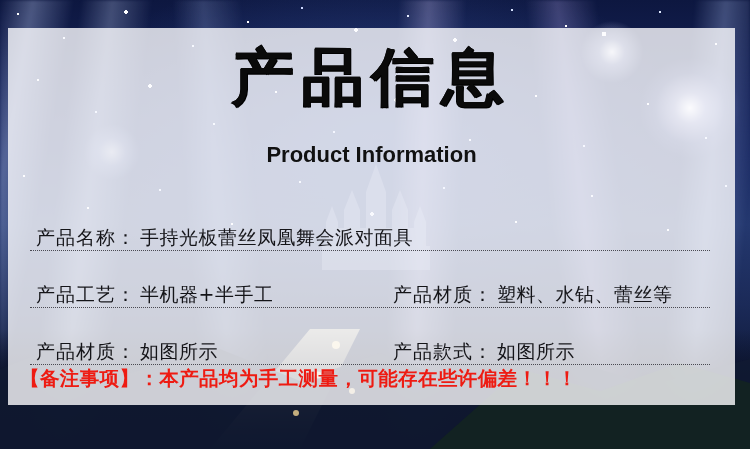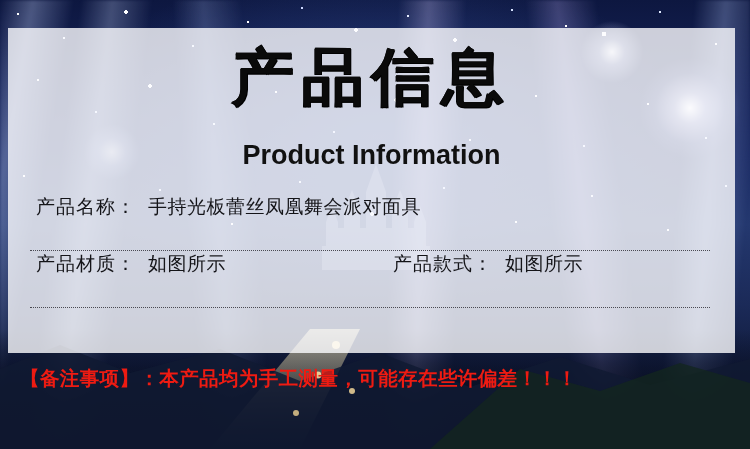--- a/index.html
+++ b/index.html
@@ -121,21 +121,21 @@
   .bg-road {
     position: absolute;
     left: 0; right: 0; bottom: 0; height: 120px;
     overflow: hidden;
   }
 
   
   #panel {
     position: absolute;
     left: 8px; top: 28px;
-    width: 727px; height: 325px;
+    width: 727px; height: 377px;
     background: rgba(252,252,255,0.80);
     z-index: 5;
   }
 
   
   .header {
     position: absolute;
     left: 0; top: 0; width: 727px; height: 150px;
     text-align: center;
   }
@@ -149,38 +149,38 @@
     letter-spacing: 8px;
     color: #0a0a0a;
     line-height: 86px;
     text-shadow: 1px 1px 0 #000, -0.5px 0.5px 0 #000, 0.5px -0.5px 0 #000;
   }
 
   .title-en {
     position: absolute;
     left: 0; right: 0; top: 110px;
     font-family: "Liberation Sans", "DejaVu Sans", sans-serif;
-    font-size: 27px;
+    font-size: 22px;
     font-weight: 700;
     letter-spacing: 0px;
     color: #111111;
     line-height: 34px;
   }
 
   
   .specs {
     position: absolute;
     left: 0; top: 166px; width: 727px;
   }
 
   .spec-row {
     position: relative;
     height: 57px;
     display: flex;
-    align-items: flex-start;
+    align-items: flex-end;
     padding: 0 22px 0 28px;
   }
 
   .spec-row::after {
     content: "";
     position: absolute;
     left: 22px; right: 25px; bottom: 0;
     border-bottom: 1.6px dotted #4a4a52;
   }
 
@@ -188,21 +188,21 @@
     display: flex;
     align-items: baseline;
     font-family: "DejaVu Sans", "Liberation Sans", sans-serif;
     font-size: 19px;
     color: #141418;
     letter-spacing: 0.5px;
     white-space: nowrap;
   }
 
   .spec-cell .k { letter-spacing: 1px; }
-  .spec-cell .v { margin-left: 12px; letter-spacing: 0.5px; }
+  .spec-cell .v { margin-left: 4px; letter-spacing: 0.5px; }
 
   .cell-left  { width: 357px; flex: 0 0 357px; }
   .cell-right { flex: 1 1 auto; }
 
   
   .note-row {
     position: absolute;
     left: 0; top: 337px; width: 727px; height: 42px;
     display: flex;
     padding-left: 12px;
@@ -273,20 +273,30 @@
         <div class="spec-cell cell-left">
           <span class="k">产品名称：</span>
           <span class="v">手持光板蕾丝凤凰舞会派对面具</span>
         </div>
         <div class="spec-cell cell-right">
           <span class="k"></span>
           <span class="v"></span>
         </div>
       </div>
 
+      <div class="spec-row">
+        <div class="spec-cell cell-left">
+          <span class="k">产品工艺：</span>
+          <span class="v">半机器+半手工</span>
+        </div>
+        <div class="spec-cell cell-right">
+          <span class="k">产品材质：</span>
+          <span class="v">塑料、水钻、蕾丝等</span>
+        </div>
+      </div>
 
       <div class="spec-row">
         <div class="spec-cell cell-left">
           <span class="k">产品材质：</span>
           <span class="v">如图所示</span>
         </div>
         <div class="spec-cell cell-right">
           <span class="k">产品款式：</span>
           <span class="v">如图所示</span>
         </div>

